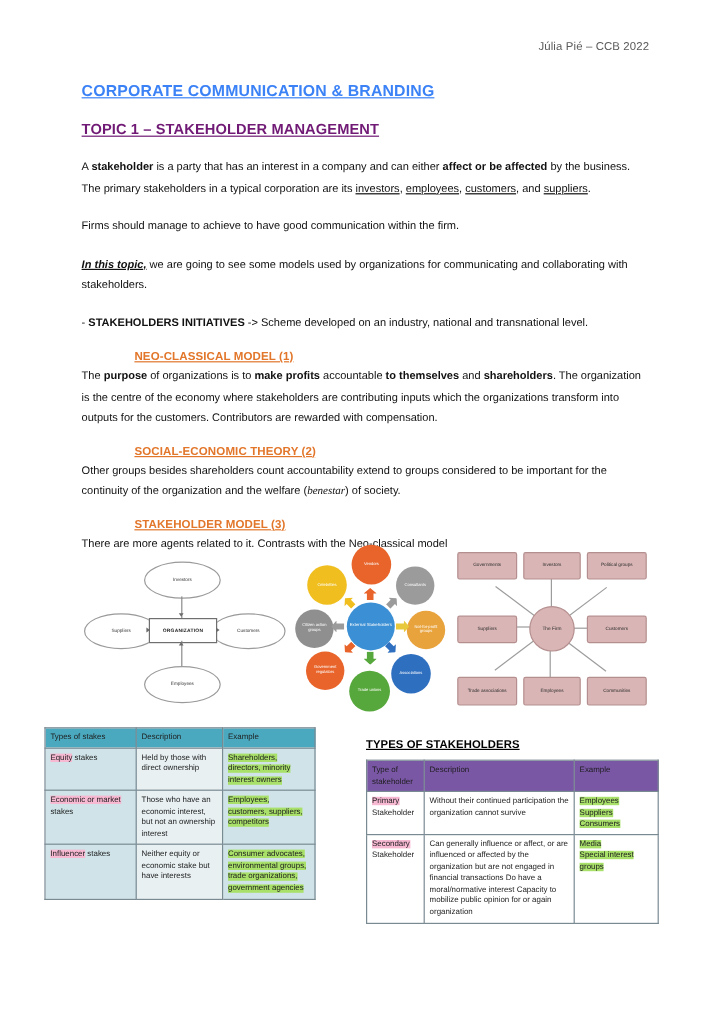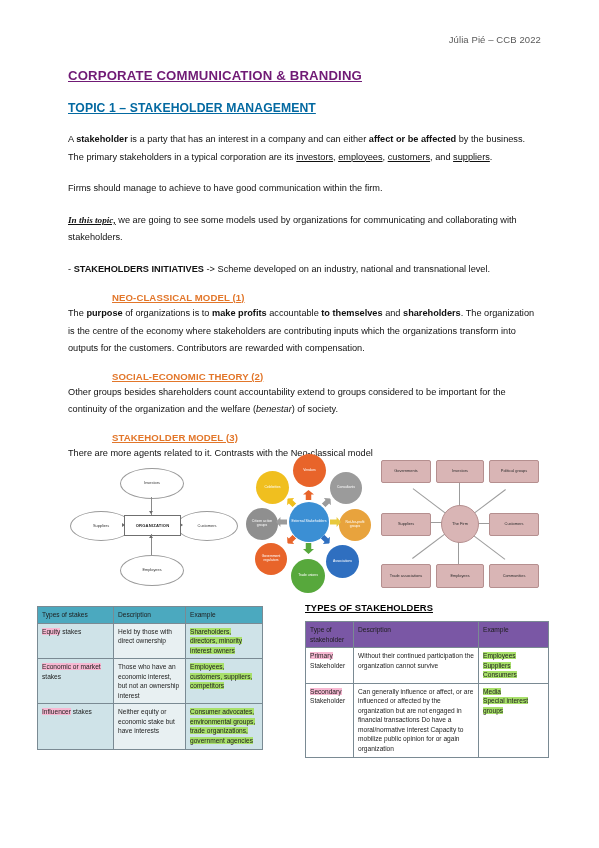--- a/index.html
+++ b/index.html
@@ -33,45 +33,45 @@
   }
   .content {
     position: absolute;
     left: 68px;
     top: 68px;
     width: 472px;
   }
   h1.main-title {
     font-size: 13.2px;
     font-weight: bold;
-    color: #701a75;
+    color: #3b82f6;
     text-decoration: underline;
     margin: 0 0 18px 0;
     letter-spacing: 0.15px;
   }
   h2.topic-title {
     font-size: 12.2px;
     font-weight: bold;
-    color: #0369a1;
+    color: #701a75;
     text-decoration: underline;
     margin: 0 0 16px 0;
     letter-spacing: 0.1px;
   }
   p.body-par {
     font-size: 9.2px;
     line-height: 17.5px;
     margin: 0 0 14px 0;
     color: #111111;
     text-align: left;
   }
   p.tight { margin-bottom: 4px; }
   .b { font-weight: bold; }
   .u { text-decoration: underline; }
-  .i { font-style: italic; }
-  .biu { font-weight: bold; font-style: italic; text-decoration: underline; font-family: Liberation Serif, serif; }
+  .i { font-style: italic; font-family: Liberation Serif, serif; }
+  .biu { font-weight: bold; font-style: italic; text-decoration: underline; }
   h3.model-head {
     font-size: 9.6px;
     font-weight: bold;
     color: #e2762a;
     text-decoration: underline;
     margin: 0 0 2px 44px;
     letter-spacing: 0.1px;
   }
   .model-block { margin-bottom: 13px; margin-top: 12px; }
 
@@ -168,21 +168,21 @@
   .tables-area { position: absolute; left: 0; top: 598px; width: 599px; }
   .tbl-title {
     font-size: 9.4px;
     font-weight: bold;
     text-decoration: underline;
     color: #000;
     letter-spacing: 0.1px;
   }
   .tbl-sub { font-size: 8px; font-style: italic; font-weight: normal; text-decoration: none; color: #222; }
   .tbl-left-wrap { position: absolute; left: 68px; top: 0; width: 225px; }
-  .tbl-right-wrap { position: absolute; left: 305px; top: 4px; width: 243px; }
+  .tbl-right-wrap { position: absolute; left: 305px; top: 16px; width: 243px; }
 
   table.gt { border-collapse: collapse; table-layout: fixed; }
   table.gt td, table.gt th {
     border: 1px solid #7a8a93;
     vertical-align: top;
     padding: 3px 4px;
     font-size: 6.6px;
     line-height: 1.45;
     color: #1d1d1d;
     text-align: left;

